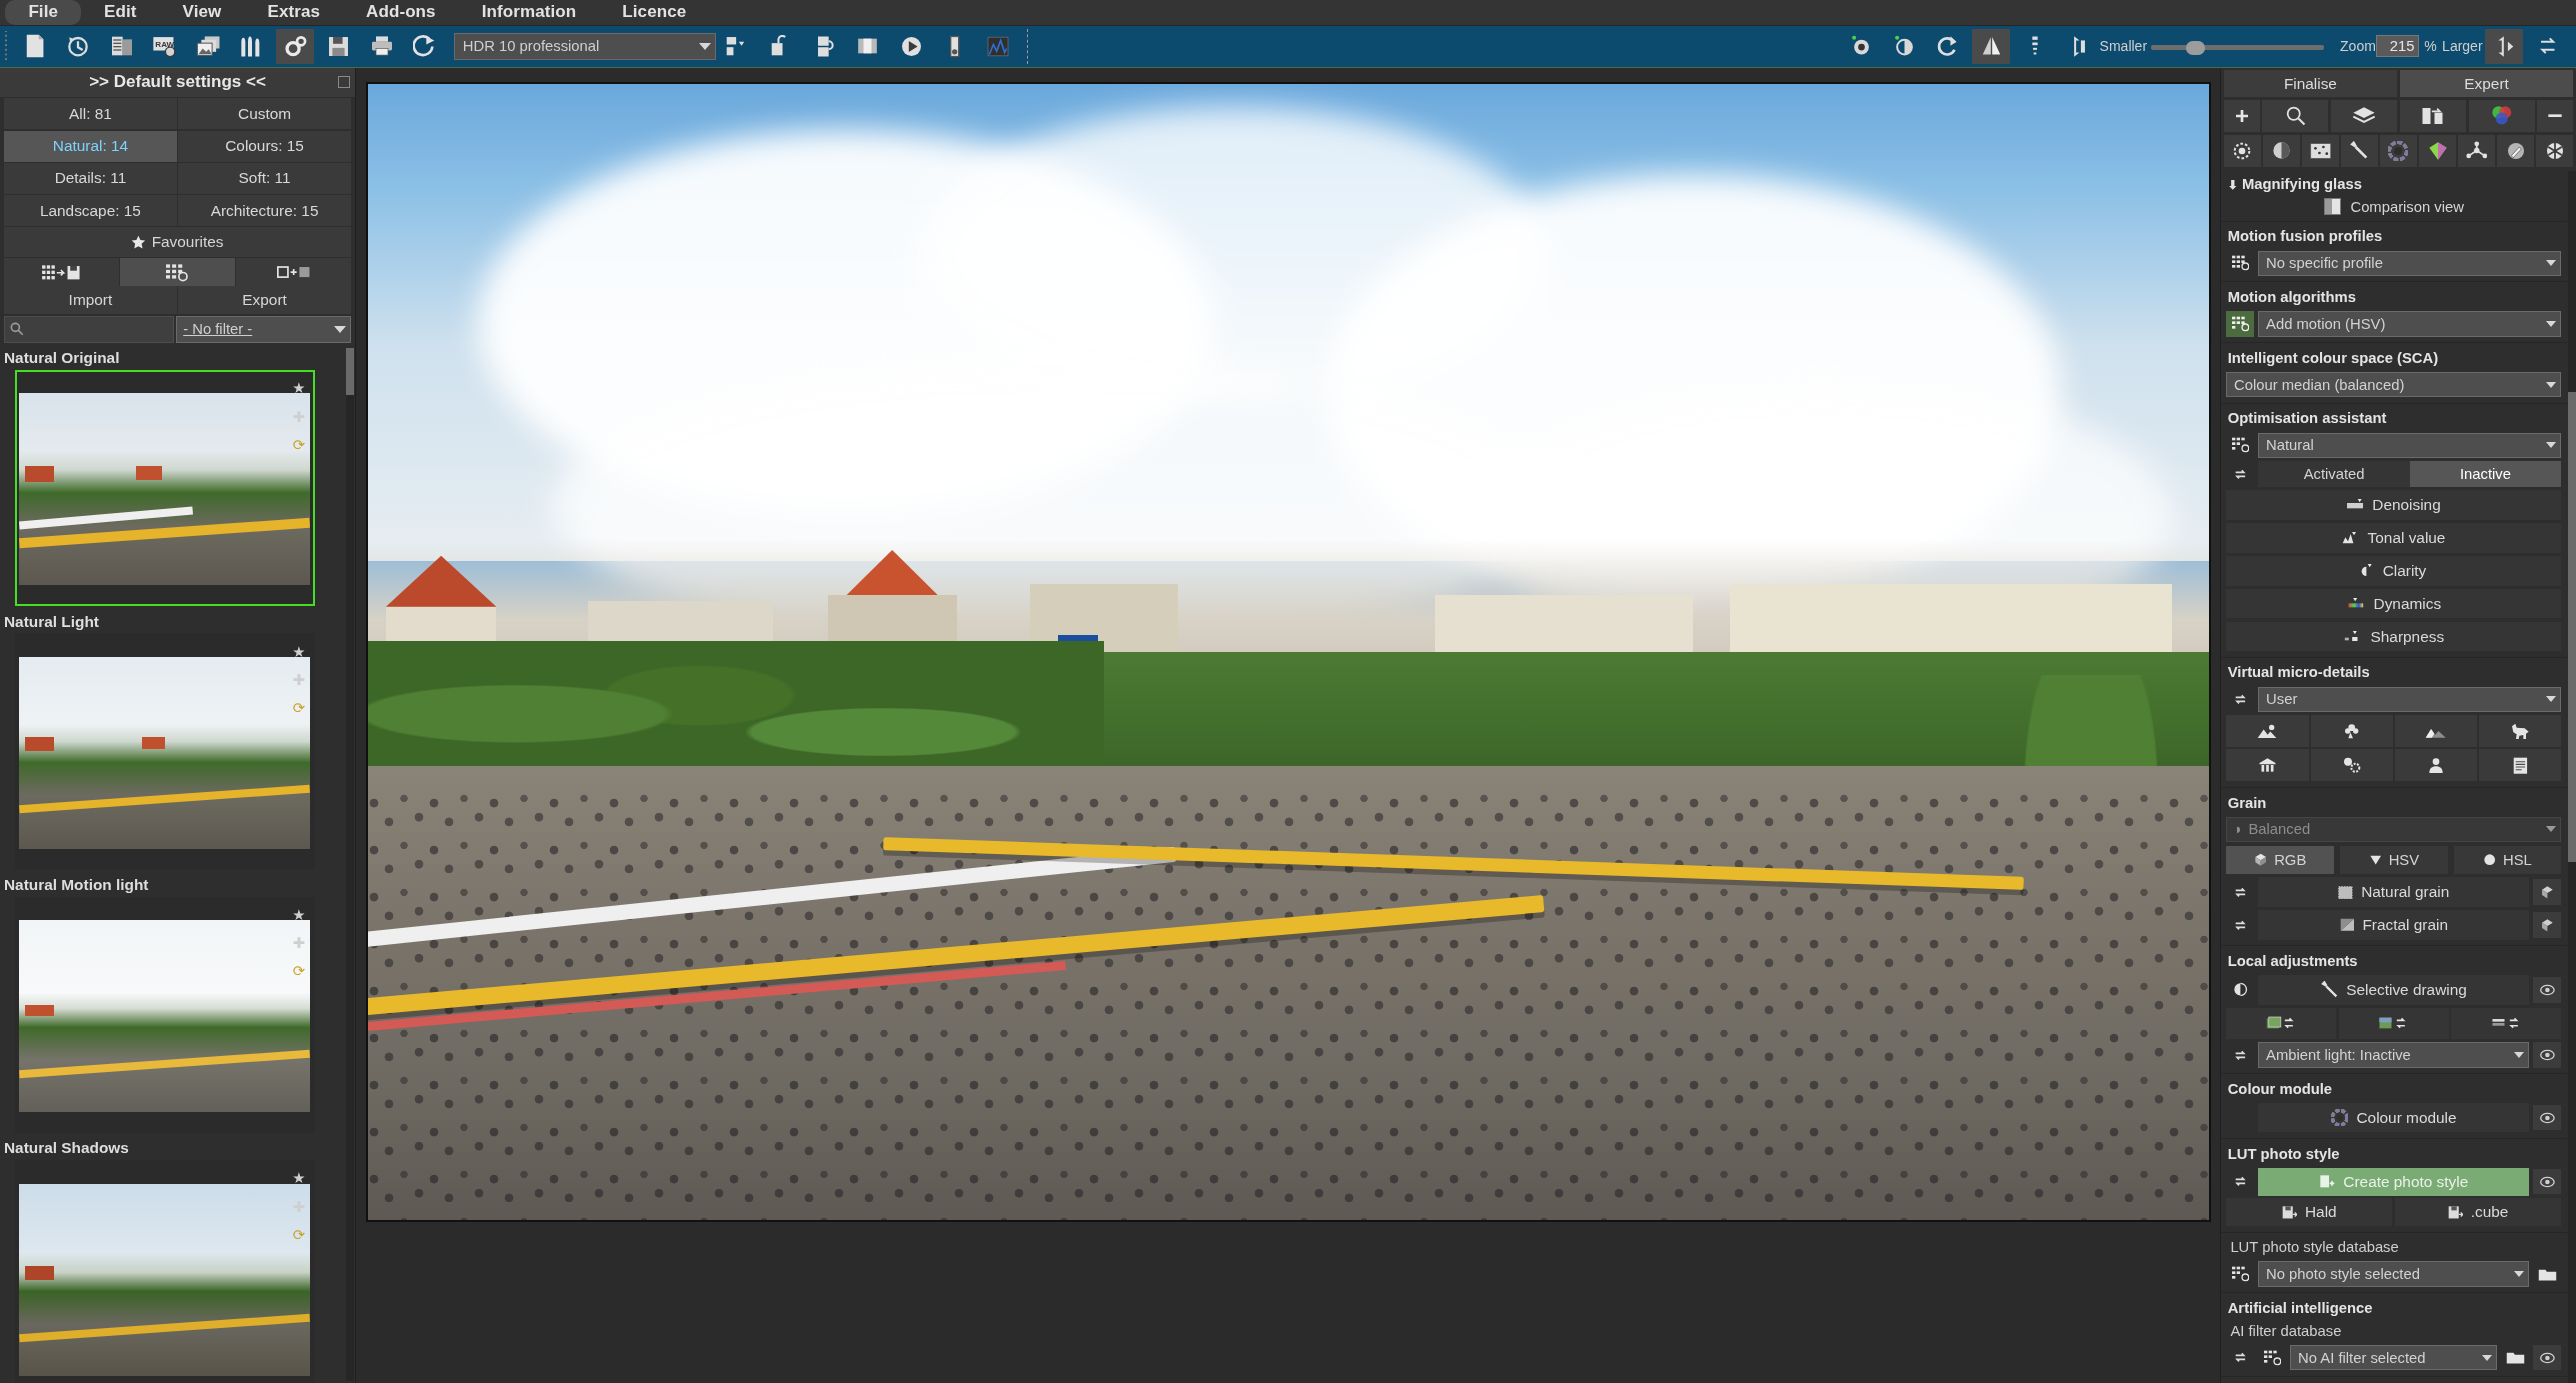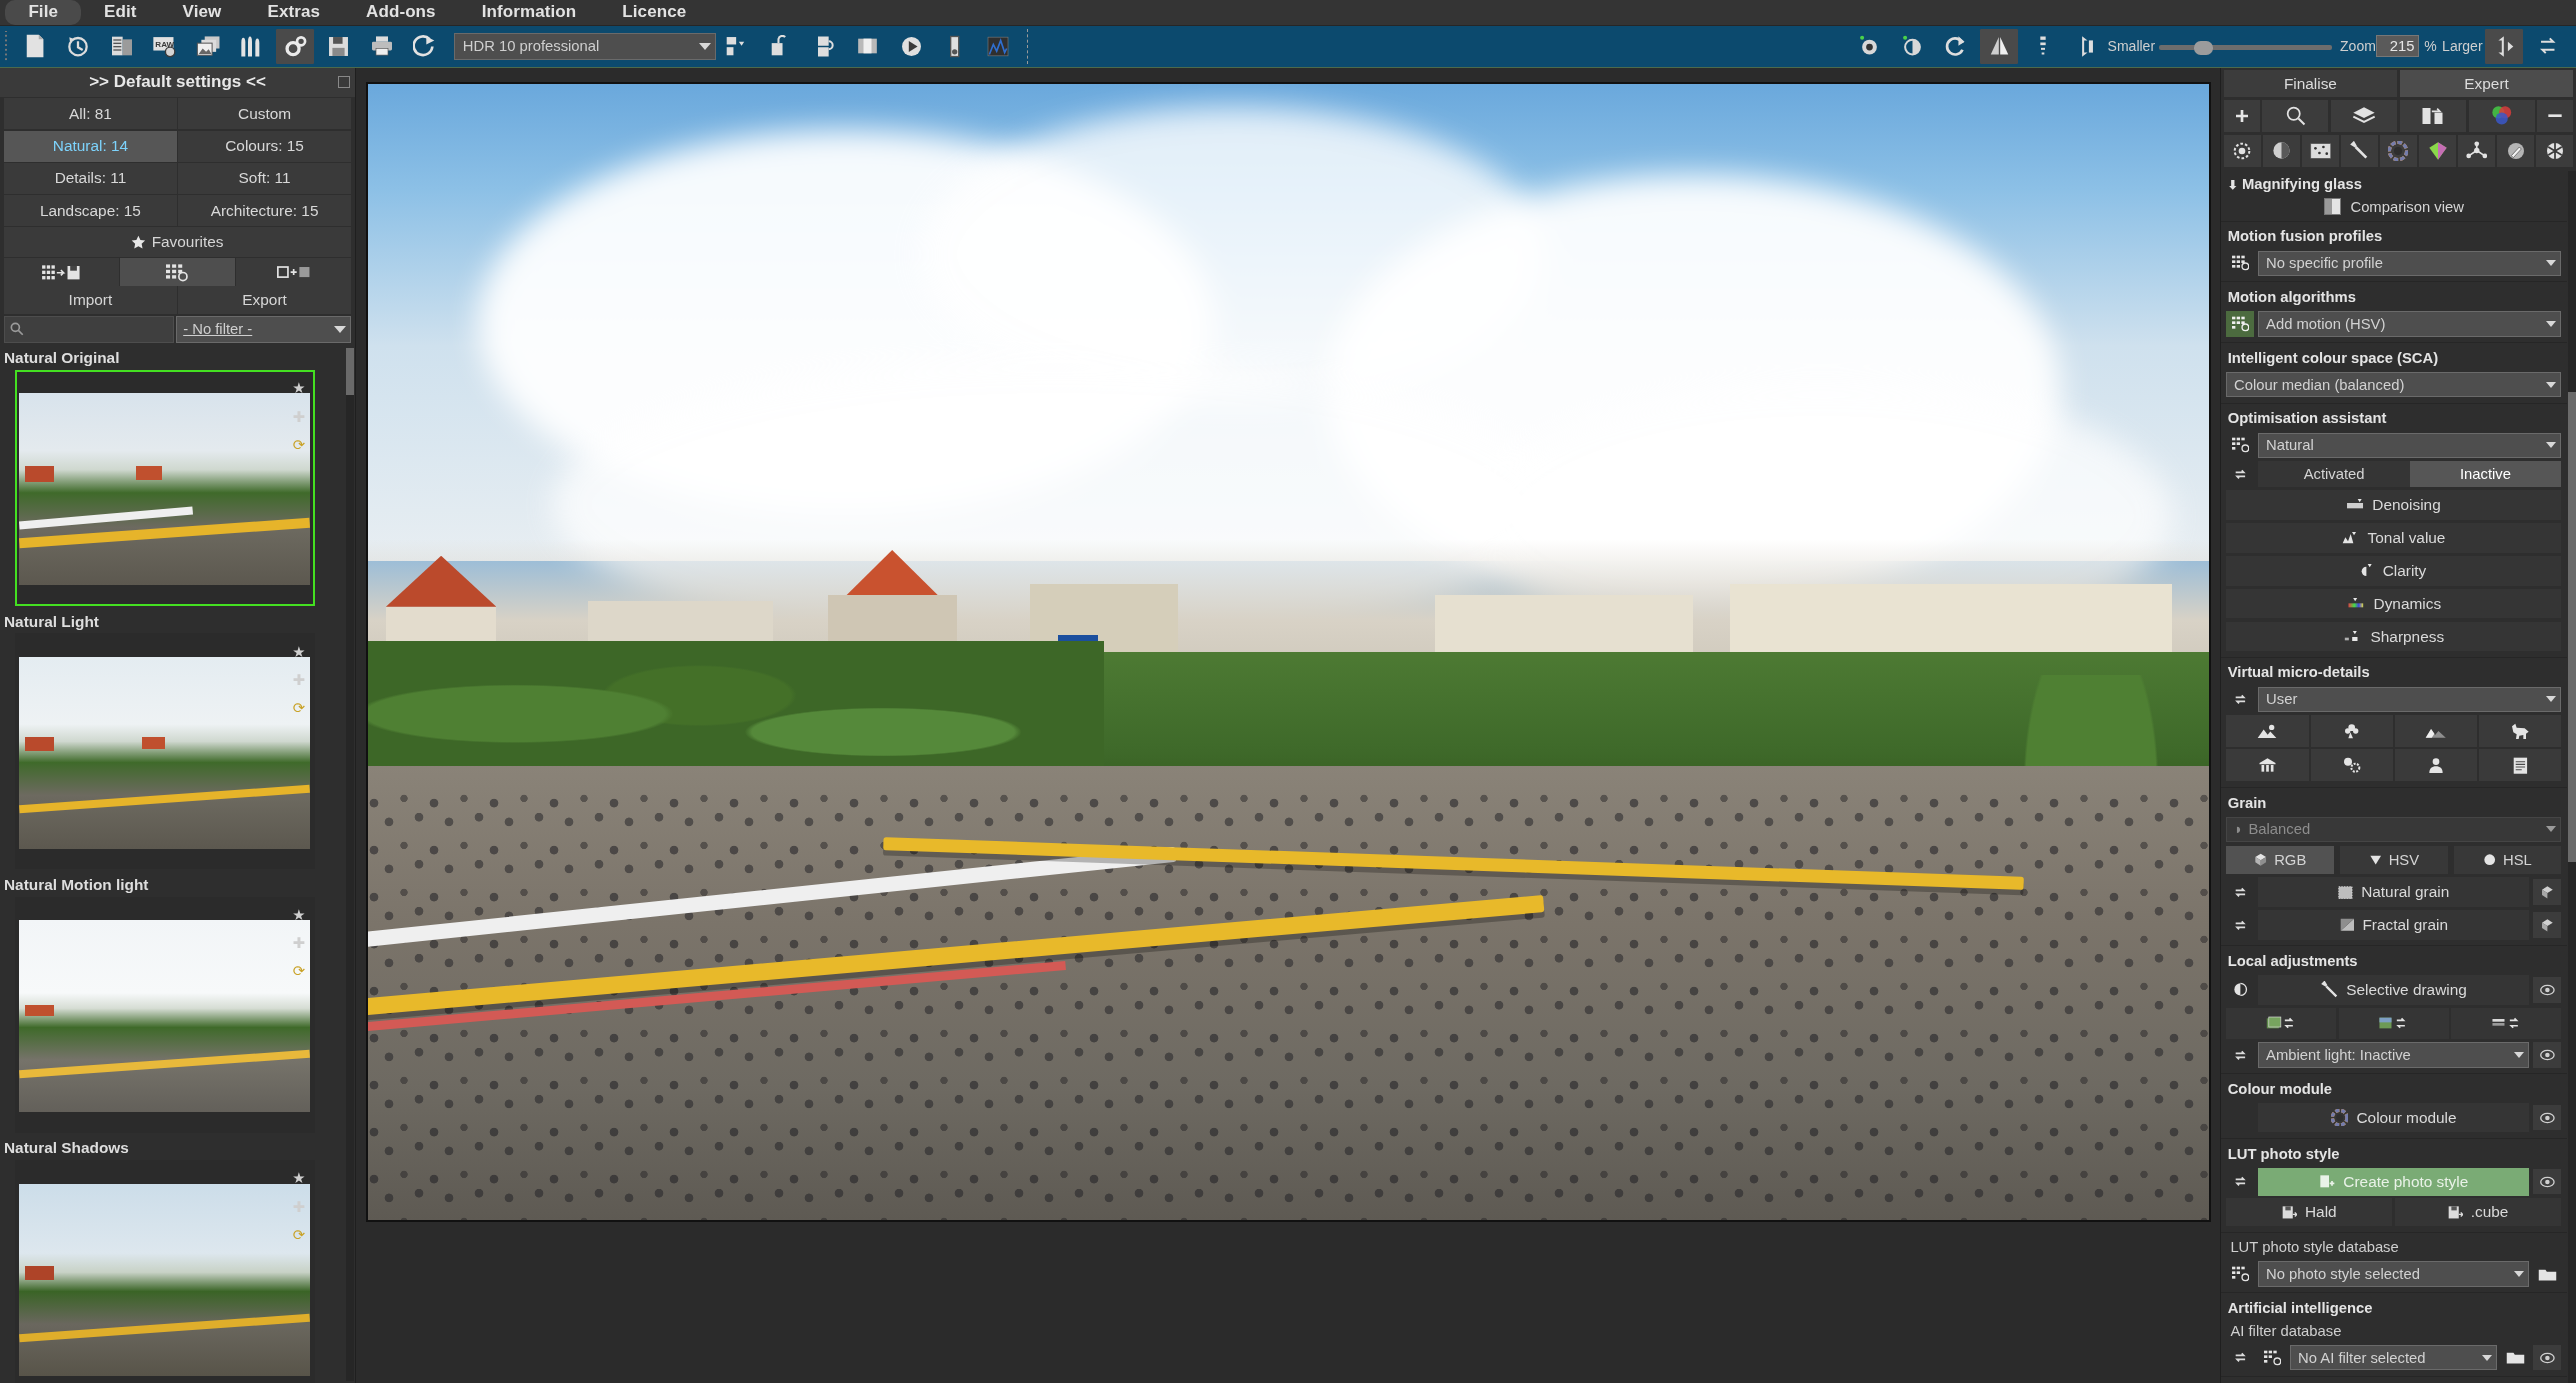--- a/index.html
+++ b/index.html
@@ -365,21 +365,21 @@
           <path d="M12 2l8 6h-5v18h5l-8 6z" fill="#dedede"></path>
           <rect x="22" y="8" width="6" height="18" fill="#dedede"></rect>
         </svg>
     </div>
 
     <span class="zlabel">Smaller</span>
     <div class="zslider">
       <div class="track"></div>
       <div class="knob"></div>
     </div>
-    <span class="zlabel" style="margin-left:4px">Zoom</span>
+    <span class="zlabel" style="margin-left:12px">Zoom</span>
     <div class="zbox">
         <span>215</span>
       </div>
     <span class="zlabel" style="margin:0 5.4px">%</span>
     <span class="zlabel">Larger</span>
     <div class="tb-btn active">
       <svg width="23" height="23" viewBox="0 0 34 34">
           <path d="M16 2l-8 6h5v18H8l8 6z" fill="#dedede"></path>
           <path d="M22 10l8 7-8 7z" fill="#dedede"></path>
         </svg>

